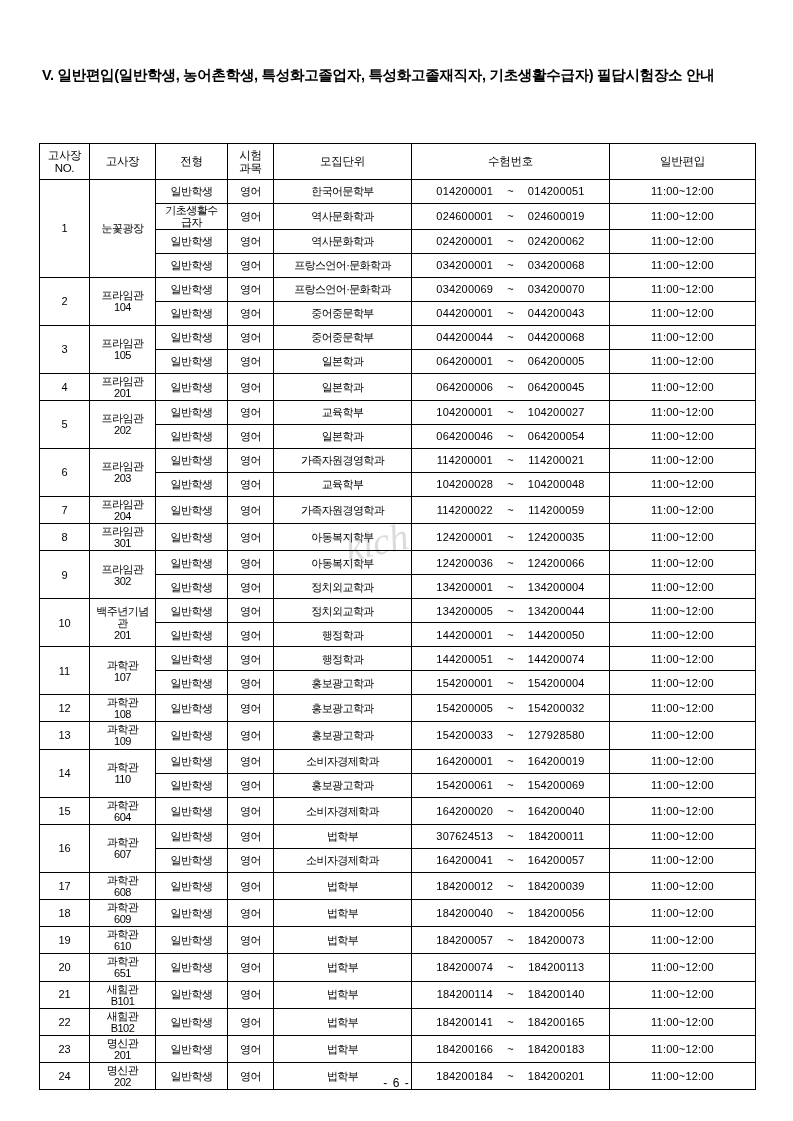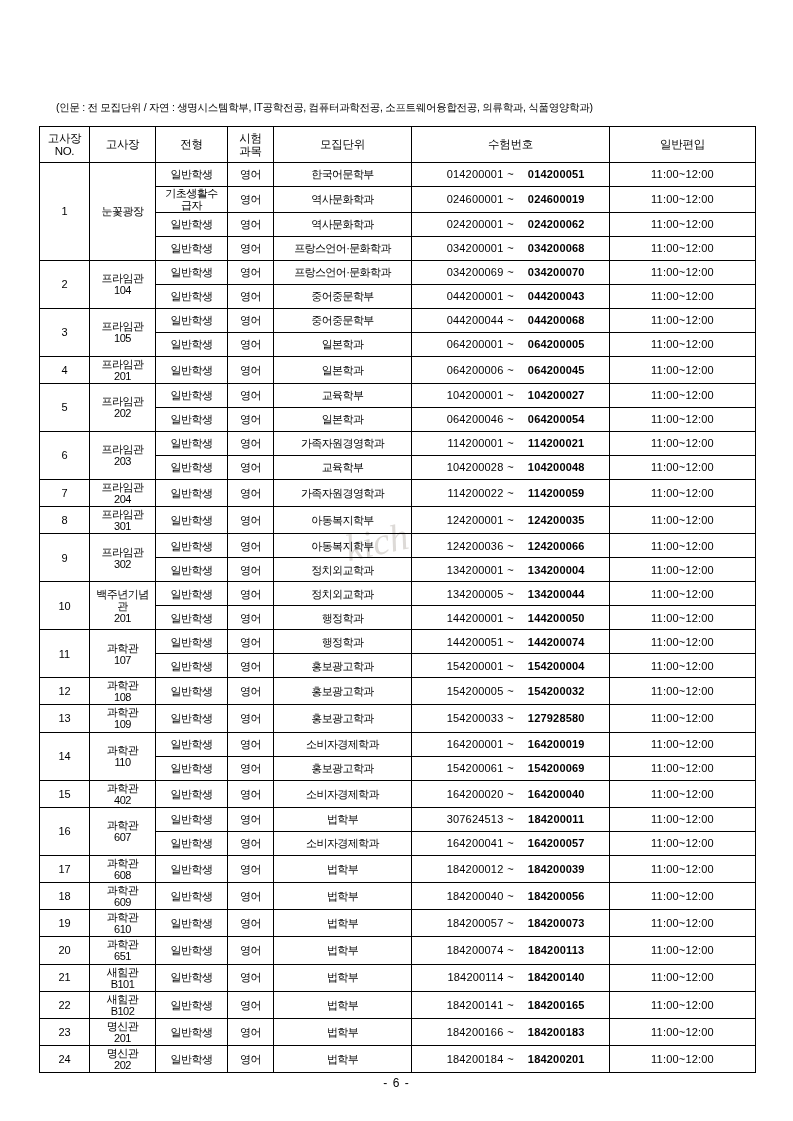--- a/index.html
+++ b/index.html
@@ -17,56 +17,56 @@
     position:absolute; left:56px; top:101px; width:700px;
     font-size:10.5px; letter-spacing:-0.3px;
   }
   .watermark {
     position:absolute; left:345px; top:520px;
     font-family:"Liberation Serif", serif; font-style:italic;
     font-size:38px; color:#b5aea7; opacity:0.45;
     transform:rotate(-12deg); pointer-events:none;
   }
   table.venue-table {
-    position:absolute; left:39px; top:126px; width:716px;
+    position:absolute; left:39px; top:143px; width:716px;
     border-collapse:collapse; table-layout:fixed;
     background:transparent;
   }
   th, td {
     border:1px solid #000; text-align:center; vertical-align:middle;
     font-size:11px; line-height:1.12; padding:1px 2px;
   }
   thead th {
     height:36px; font-size:11.5px; font-weight:normal;
     white-space:pre-line; letter-spacing:-0.3px;
   }
   tbody td { height:24px; }
   .cell-no { font-size:11px; }
   .cell-venue { letter-spacing:-0.5px; line-height:1.1;margin-left:36px; }
   .cell-type { word-break:break-all; padding:0 9px; letter-spacing:-0.5px; }
   .cell-subject { letter-spacing:-0.5px; }
   .cell-dept { letter-spacing:-0.6px; }
   .cell-number { padding:0; }
   .num-wrap { display:flex; align-items:center; justify-content:space-between; padding:0 14px; }
-  .num-from { flex:1; text-align:right; letter-spacing:0.2px; }
+  .num-from { flex:1; text-align:center; letter-spacing:0.2px; }
   .num-tilde { width:14px; text-align:center; }
-  .num-to { flex:1; font-weight:bold; letter-spacing:0.2px; }
+  .num-to { flex:1; font-weight:normal; letter-spacing:0.2px; }
   .cell-time { letter-spacing:0.2px;margin-top:25px; }
   .page-number {
     position:absolute; left:0; top:1076px; width:100%;
     text-align:center; font-size:12px; letter-spacing:1px;
   }
 </style>
 </head>
 <body>
 
 <div class="page">
 
-
-  <p class="subtitle">(인문 : 전 모집단위 / 자연 : 생명시스템학부, IT공학전공, 컴퓨터과학전공, 소프트웨어융합전공, 의류학과, 식품영양학과)</p>
+  <h1 class="title">V. 일반편입(일반학생, 농어촌학생, 특성화고졸업자, 특성화고졸재직자, 기초생활수급자) 필답시험장소 안내</h1>
+
 
   <div class="watermark">kich</div>
 
   <table class="venue-table">
     <colgroup>
       <col style="width:50px">
       <col style="width:66px">
       <col style="width:72px">
       <col style="width:46px">
       <col style="width:138px">
@@ -478,21 +478,21 @@
               <span class="num-tilde">~</span>
               <span class="num-to">154200069</span>
             </div>
           </td>
           <td class="cell-time">11:00~12:00</td>
         </tr>
         <tr>
           <td class="cell-no" rowspan="1">15</td>
           <td class="cell-venue" rowspan="1">
             <div>과학관</div>
-            <div>402</div>
+            <div>604</div>
           </td>
           <td class="cell-type">일반학생</td>
           <td class="cell-subject">영어</td>
           <td class="cell-dept">소비자경제학과</td>
           <td class="cell-number">
             <div class="num-wrap">
               <span class="num-from">164200020</span>
               <span class="num-tilde">~</span>
               <span class="num-to">164200040</span>
             </div>

